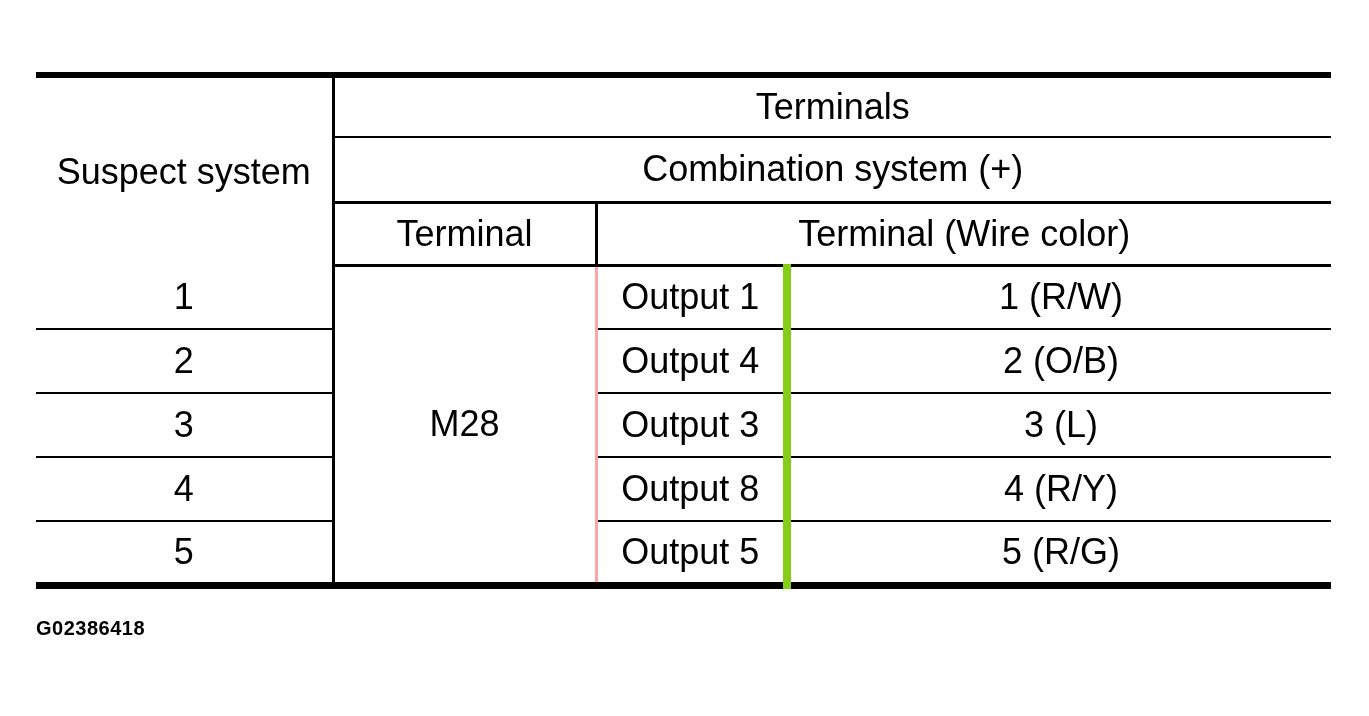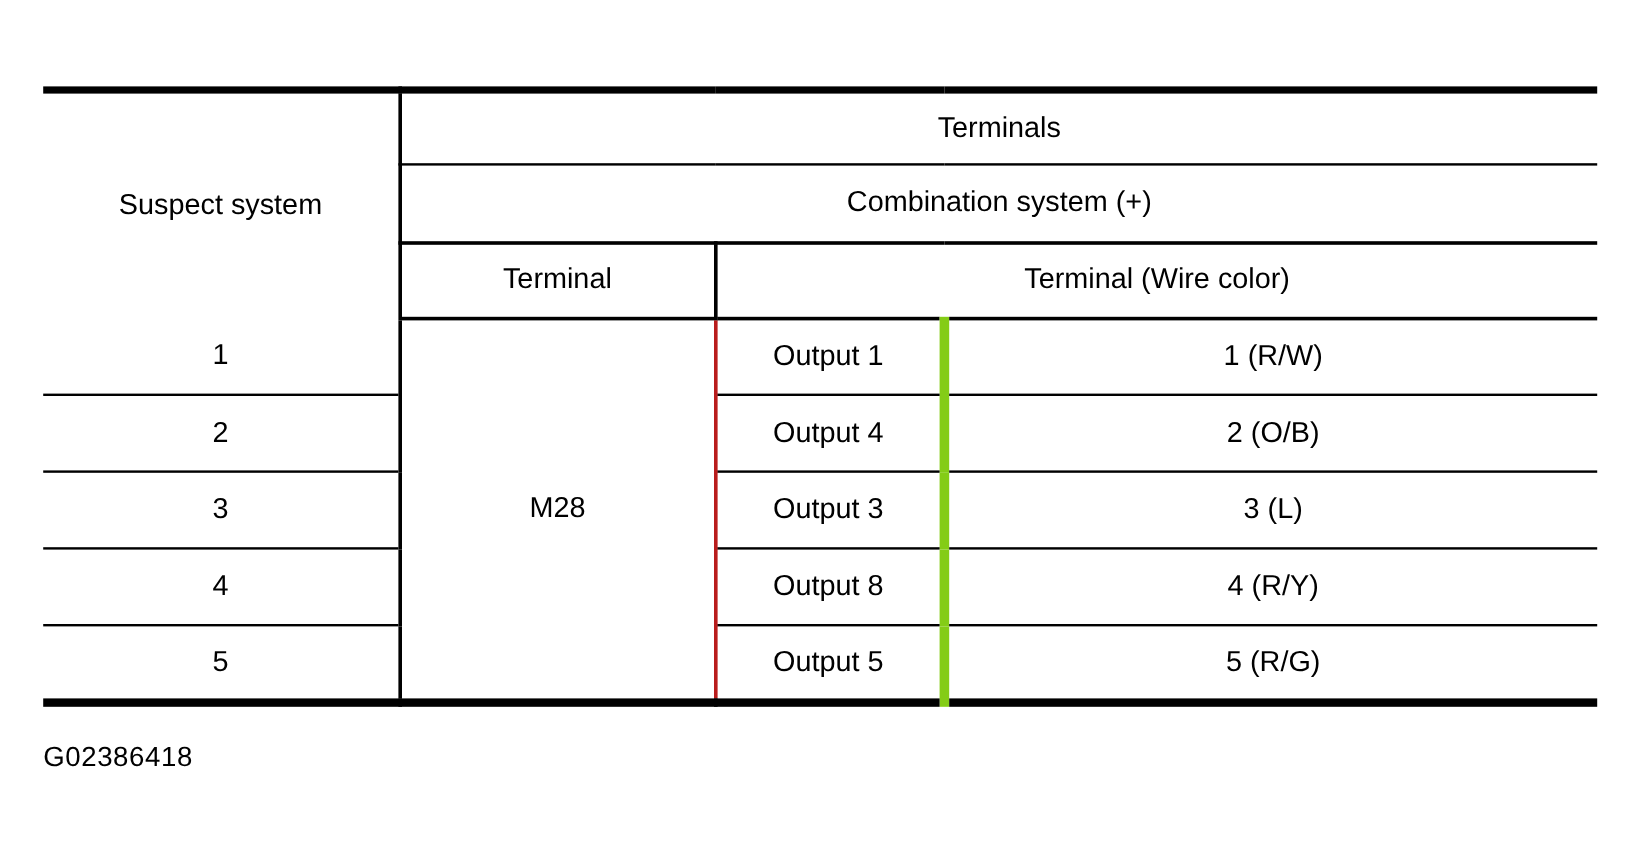--- a/index.html
+++ b/index.html
@@ -27,50 +27,50 @@
     border-collapse: collapse;
     table-layout: fixed;
     width: 1295px;
     border-top: 6px solid #000;
     border-bottom: 7px solid #000;
   }
   table.diag td {
     padding: 0;
     text-align: center;
     vertical-align: middle;
-    font-size: 24px;
+    font-size: 36px;
     line-height: 1.1;
     background: #ffffff;
     overflow: hidden;
     white-space: nowrap;
   }
   tr.r-terminals   { height: 62px; }
   tr.r-combo       { height: 65px; }
   tr.r-subhead     { height: 63px; }
   tr.r-data        { height: 64px; }
 
   td.suspect   { border-right: 3px solid #000; }
   td.terminals { border-bottom: 2px solid #000; }
   td.combo     { border-bottom: 3px solid #000; }
   td.connector-h { border-right: 3px solid #000; border-bottom: 3px solid #000; }
   td.termwire-h  { border-bottom: 3px solid #000; }
 
   td.sys  { border-right: 3px solid #000; border-bottom: 2px solid #000; }
-  td.conn { border-right: 3px solid #b91c1c; }
+  td.conn { border-right: 3px solid #fca5a5; }
   td.out  { border-right: 8px solid #84cc16; border-bottom: 2px solid #000; }
   td.wire { border-bottom: 2px solid #000; }
 
   tr.last td.sys, tr.last td.out, tr.last td.wire { border-bottom: none; }
 
   .figure-id {
     position: absolute;
     left: 36px;
     top: 617px;
-    font-size: 23px;
-    font-weight: normal;
+    font-size: 20px;
+    font-weight: bold;
     letter-spacing: 0.5px;
   }
 </style>
 </head>
 <body>
 
 <div class="page">
   <div class="table-wrap">
     <table class="diag">
       <colgroup>

